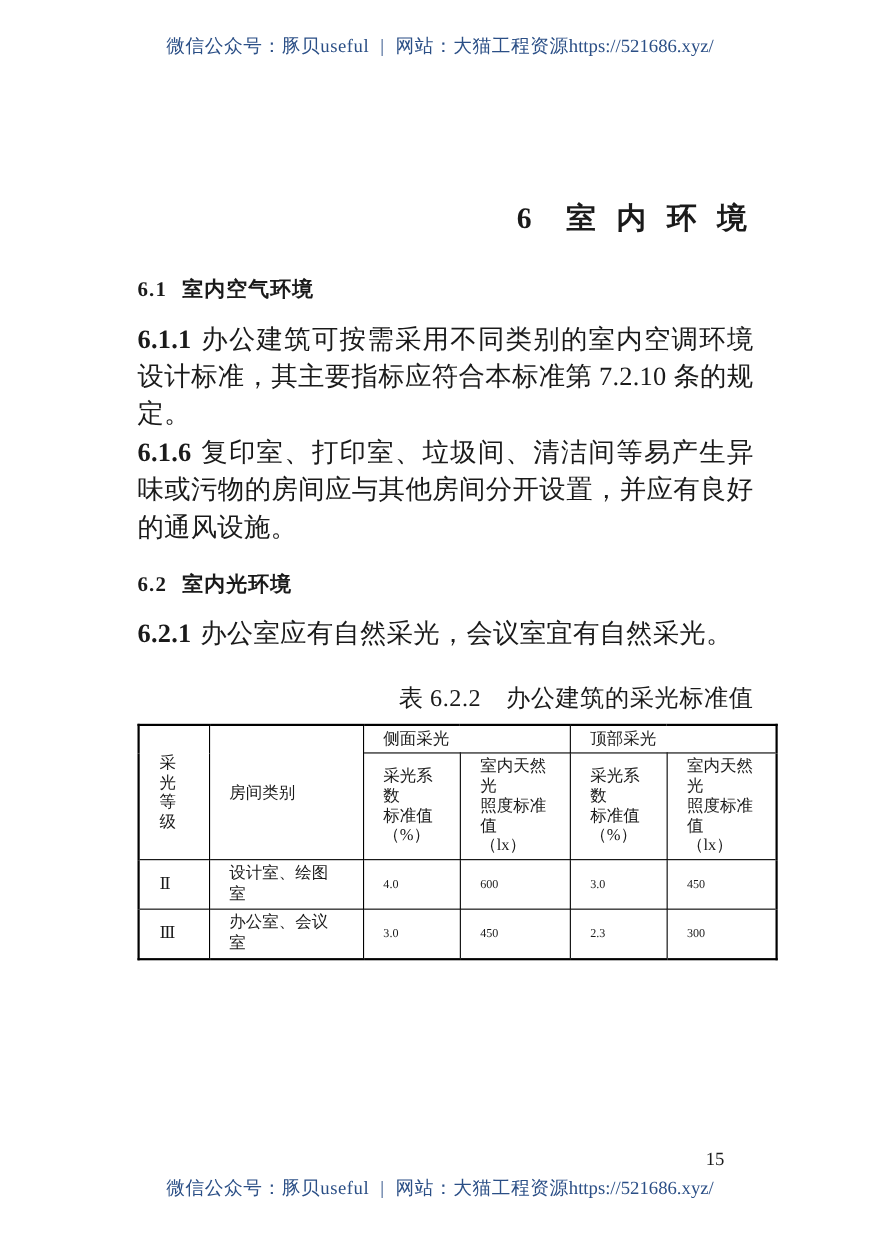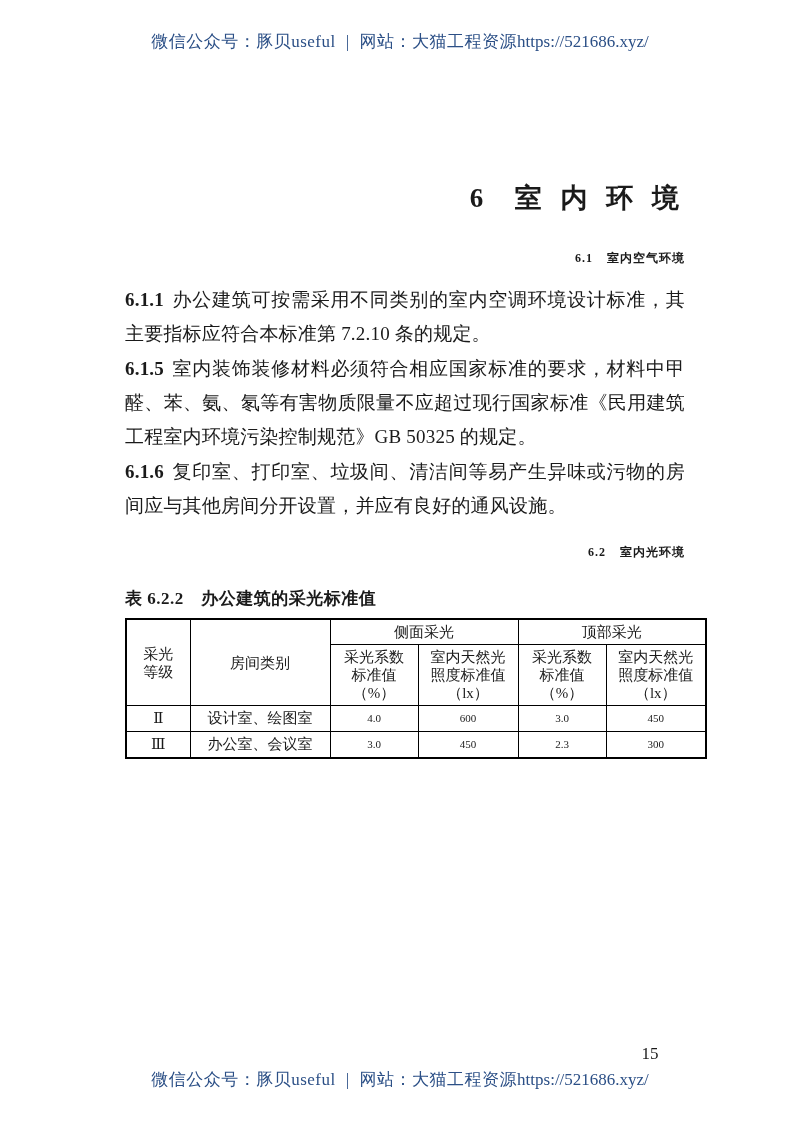--- a/index.html
+++ b/index.html
@@ -57,65 +57,65 @@
   .chapter-title {
     text-align: right;
     font-size: 27px;
     font-weight: bold;
     letter-spacing: 6px;
     margin: 0 0 34px 0;
     font-family: "Liberation Serif", "DejaVu Serif", serif;
   }
 
   .section-title {
-    text-align: right;
-    font-size: 12px;
+    text-align: left;
+    font-size: 19px;
     font-weight: bold;
     margin: 0 0 16px 0;
     letter-spacing: 1px;
   }
   .section-title .num {
     margin-right: 14px;
   }
 
   p.para {
-    font-size: 19px;
+    font-size: 24px;
     line-height: 34px;
     margin: 0 0 1px 0;
     text-align: justify;
     text-justify: inter-ideograph;
     letter-spacing: 0.2px;
   }
   p.para .idx {
     font-weight: bold;
     margin-right: 8px;
   }
   .spacer-md { height: 20px; }
 
   
   .table-caption {
-    text-align: left;
-    font-size: 17px;
-    font-weight: bold;
+    text-align: right;
+    font-size: 22px;
+    font-weight: normal;
     margin: 26px 0 8px 0;
     letter-spacing: 0.5px;
   }
   table.datatable {
     border-collapse: collapse;
     margin: 0 auto;
     width: 556px;
     table-layout: fixed;
   }
   table.datatable td, table.datatable th {
     border: 1px solid #000;
-    text-align: center;
+    text-align: left;
     vertical-align: middle;
     font-size: 15px;
     font-weight: normal;
-    padding: 3px 2px;
+    padding: 3px 18px;
     line-height: 19px;
     font-family: "Liberation Serif", "DejaVu Serif", serif;
   }
   table.datatable .outer-l { border-left-width: 2px; }
   table.datatable .outer-r { border-right-width: 2px; }
   table.datatable tr.top-row td { border-top-width: 2px; }
   table.datatable tr.bottom-row td { border-bottom-width: 2px; }
   table.datatable td.headcell {
     font-size: 15px;
     line-height: 18px;
@@ -155,32 +155,32 @@
     </h1>
 
     <h2 class="section-title">
       <span class="num">6.1</span><span>室内空气环境</span>
     </h2>
 
     <p class="para">
       <span class="idx">6.1.1</span><span>办公建筑可按需采用不同类别的室内空调环境设计标准，其主要指标应符合本标准第 7.2.10 条的规定。</span>
     </p>
     <p class="para">
-      <span class="idx">6.1.5</span><span>室内装饰装修材料必须符合相应国家标准的要求，材料中甲醛、苯、氨、氡等有害物质限量不应超过现行国家标准《民用建筑工程室内环境污染控制规范》GB 50325 的规定。</span>
-    </p>
-    <p class="para">
       <span class="idx">6.1.6</span><span>复印室、打印室、垃圾间、清洁间等易产生异味或污物的房间应与其他房间分开设置，并应有良好的通风设施。</span>
     </p>
 
     <div class="spacer-md"></div>
 
     <h2 class="section-title">
       <span class="num">6.2</span><span>室内光环境</span>
     </h2>
 
+    <p class="para">
+      <span class="idx">6.2.1</span><span>办公室应有自然采光，会议室宜有自然采光。</span>
+    </p>
 
     <div class="table-caption">表 6.2.2　办公建筑的采光标准值</div>
 
     <table class="datatable">
       <colgroup>
         <col style="width:64px">
         <col style="width:140px">
         <col style="width:88px">
         <col style="width:100px">
         <col style="width:88px">

